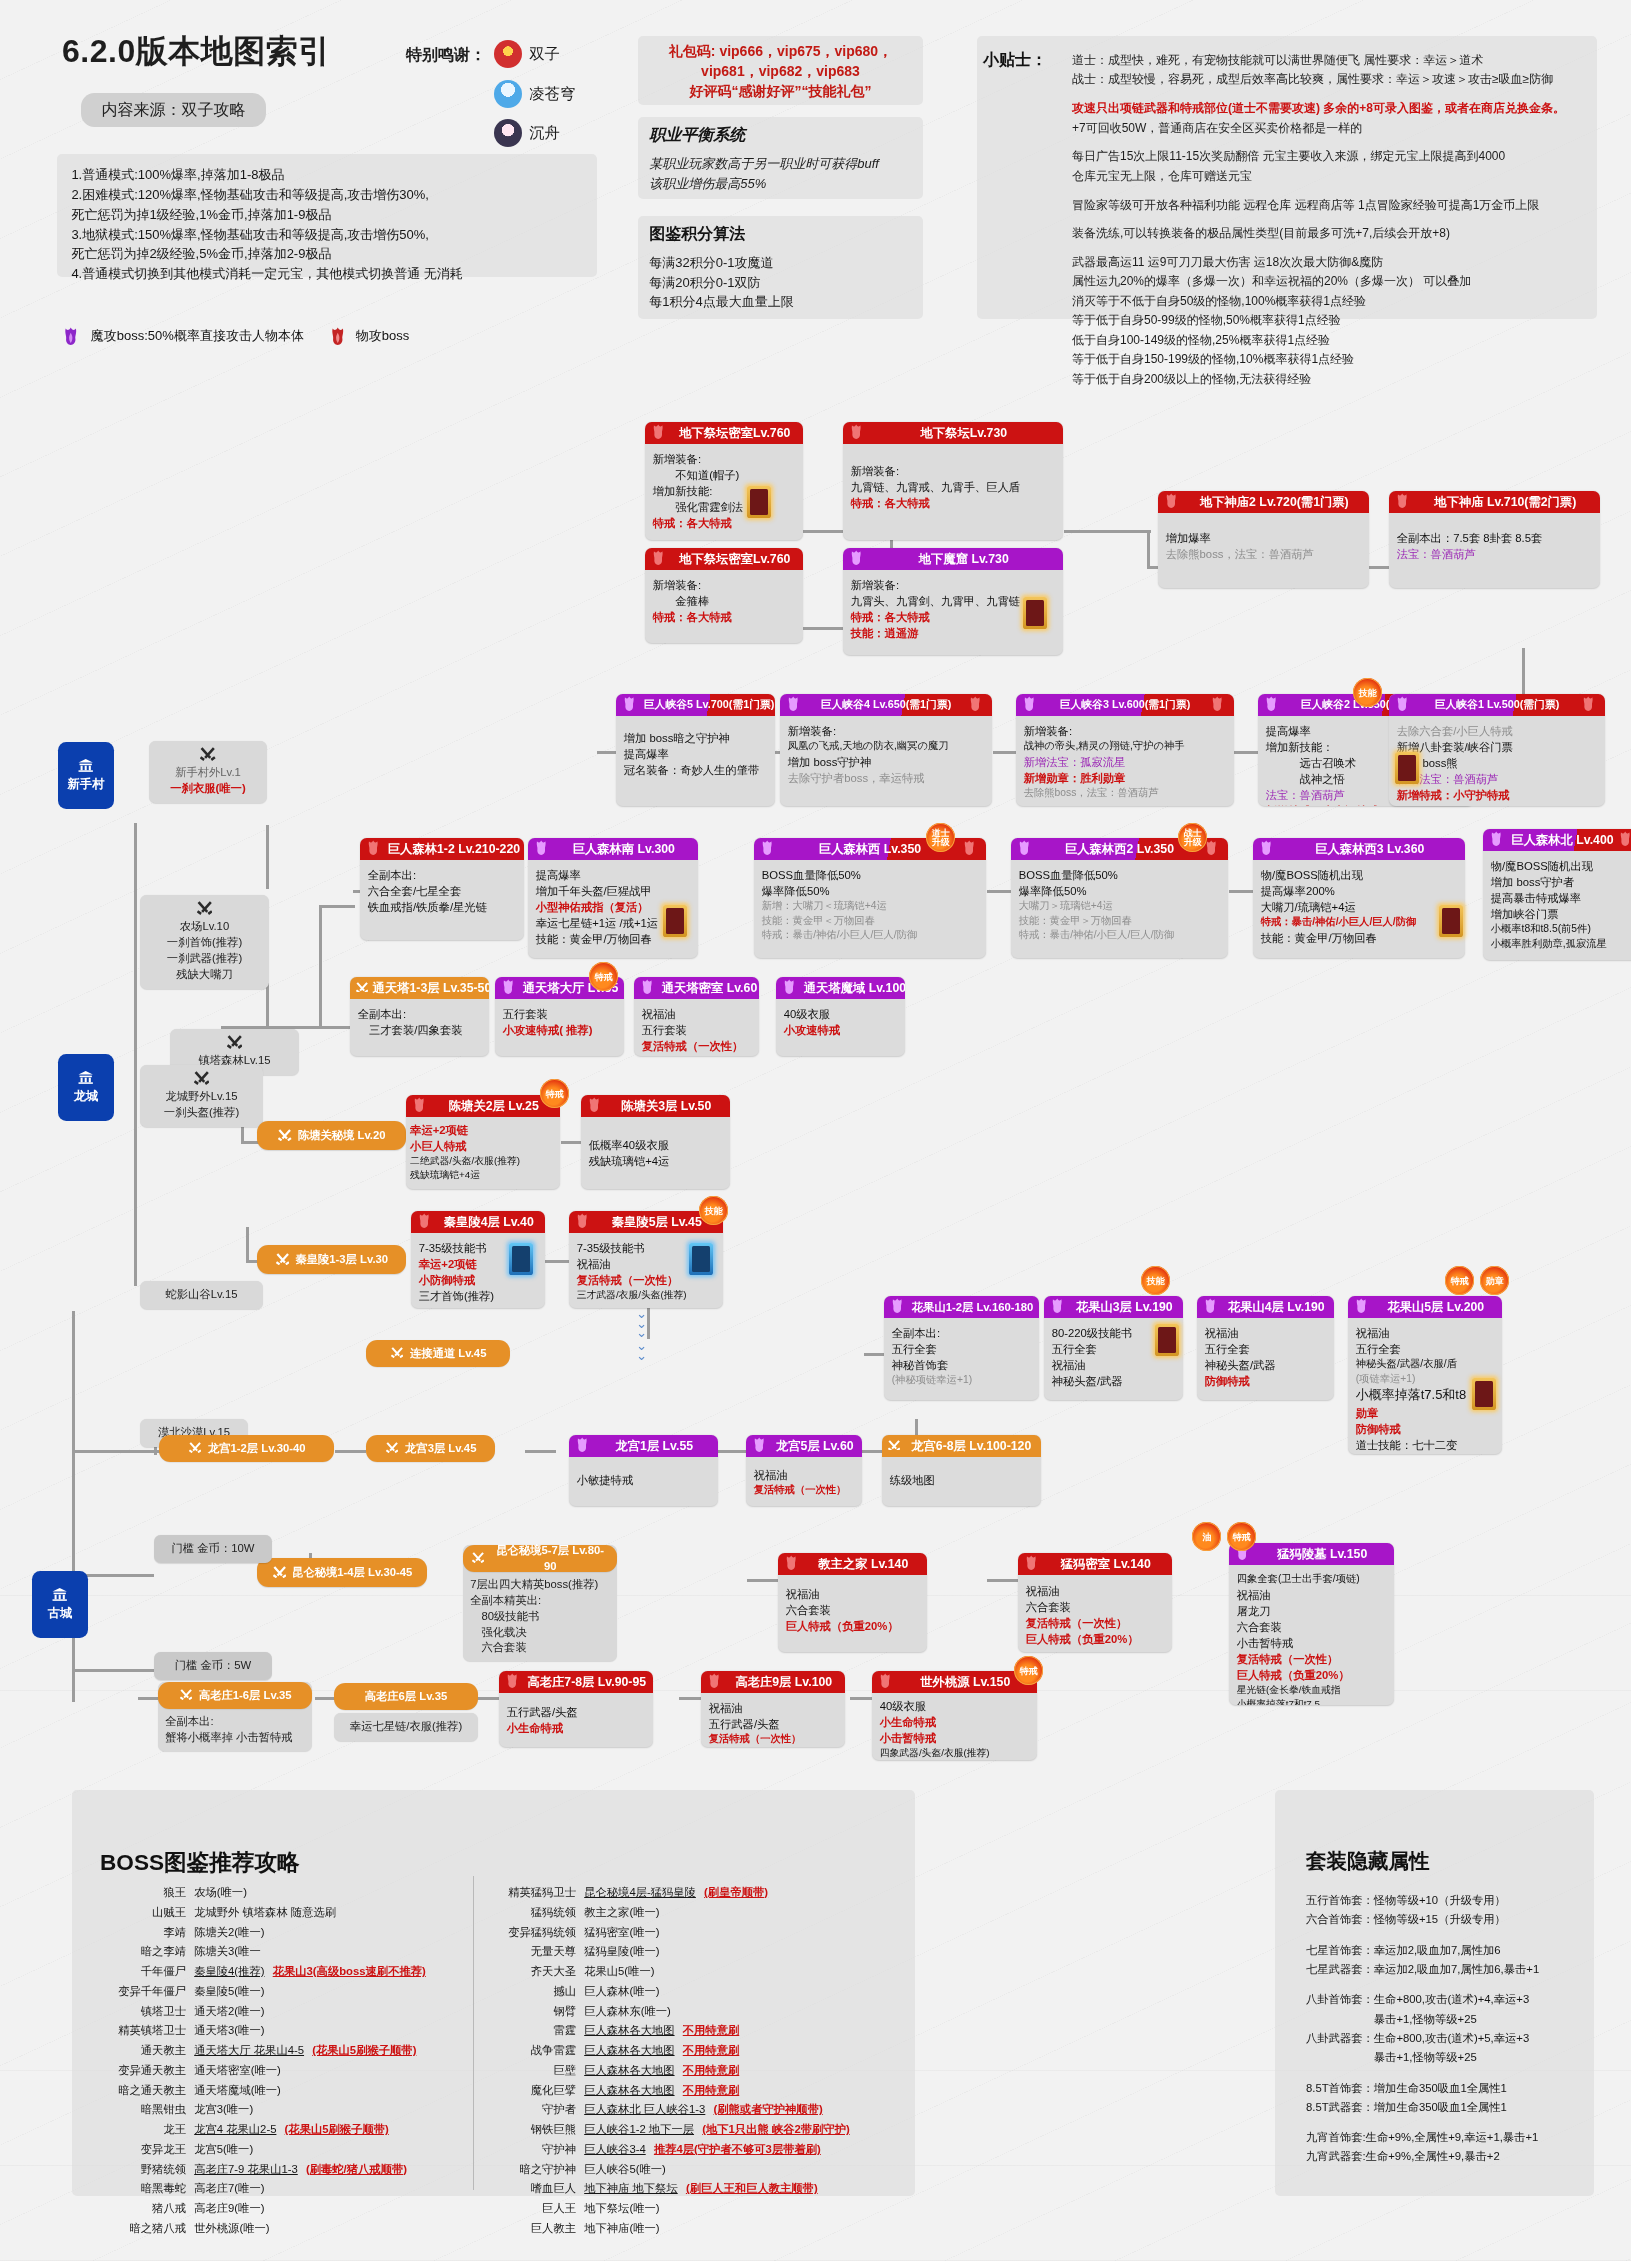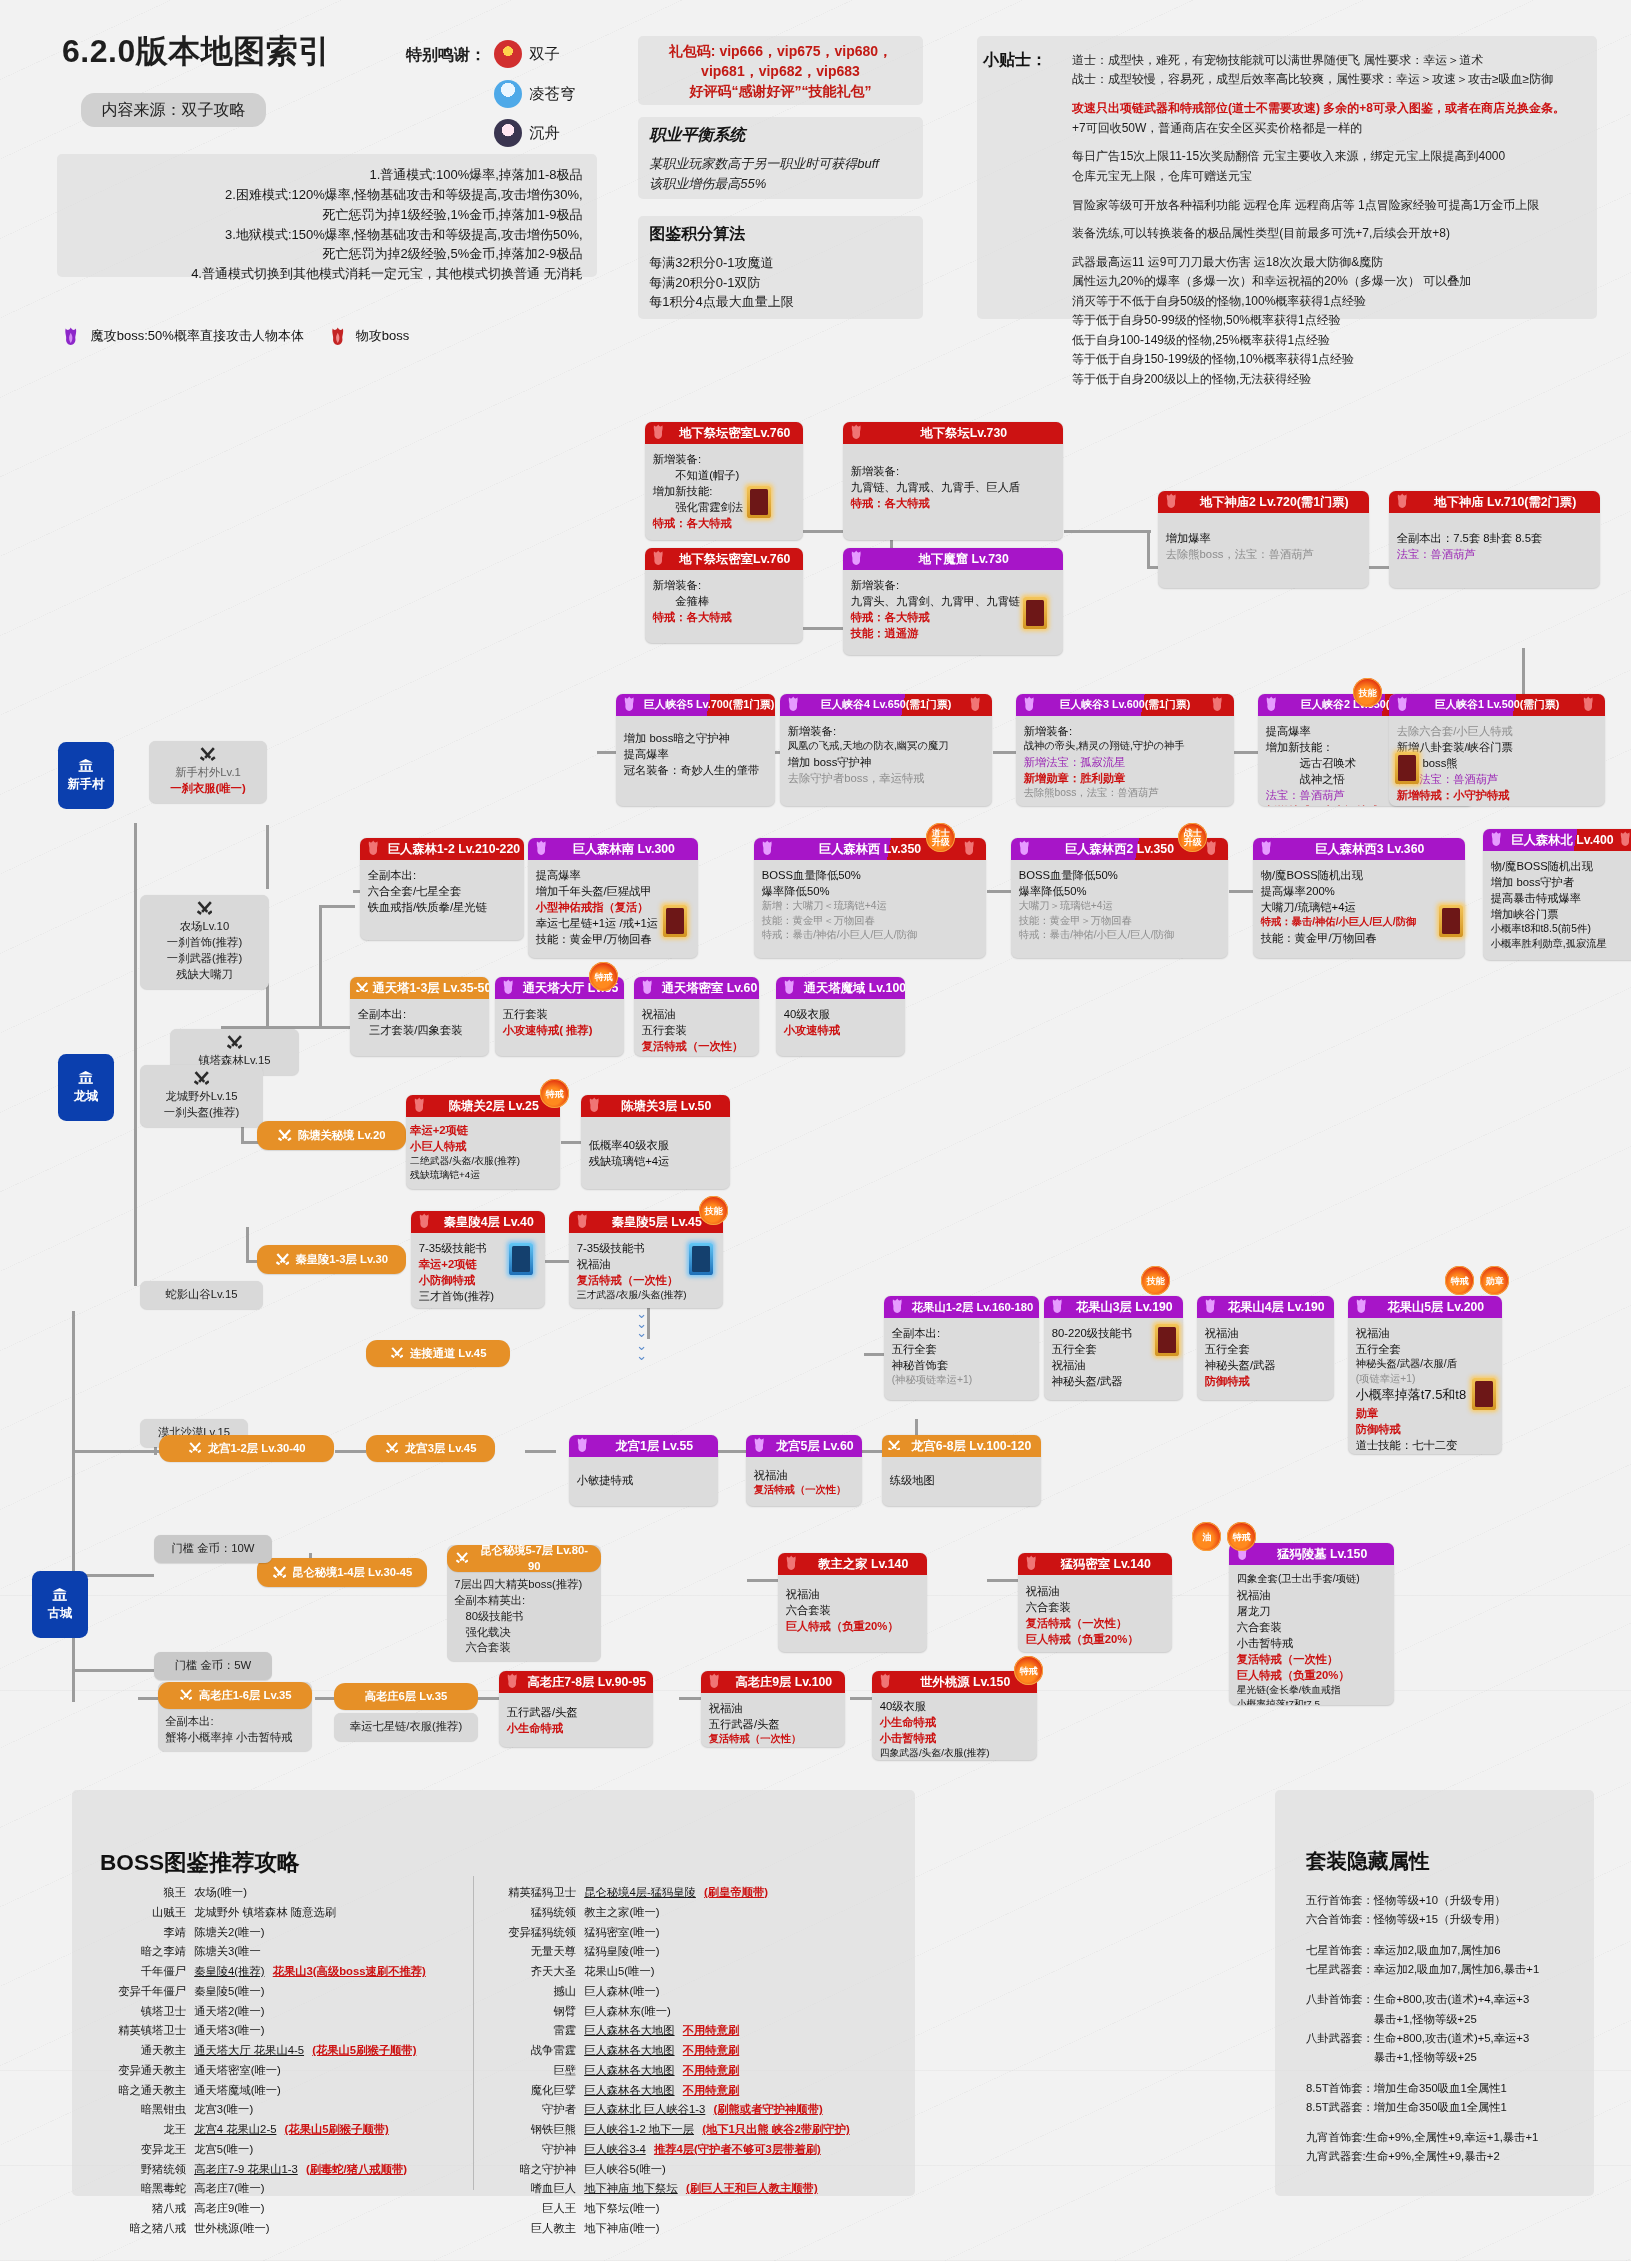--- a/index.html
+++ b/index.html
@@ -27,21 +27,21 @@
   #src-pill{ position:absolute; left:81px; top:93px; background:#d0d0d0; border-radius:13.4px; padding:6.7px 20.6px; font-size:16px; color:#222;}
   #thanks{ position:absolute; left:406px; top:45px; font-size:16px; color:#1e1e1e; font-weight:bold;}
   .thank-row{ position:absolute; display:flex; align-items:center; gap:7.2px; }
   .av{ width:28px; height:28px; border-radius:50%; display:block; position:relative; overflow:hidden;}
   .av.a1{ background:radial-gradient(circle at 50% 40%, #ffd24d 0 22%, #d12f2f 23% 100%); }
   .av.a2{ background:radial-gradient(circle at 50% 35%, #eaf6ff 0 30%, #4ea9e8 31% 100%); }
   .av.a3{ background:radial-gradient(circle at 50% 40%, #ffe6f2 0 28%, #3a3550 29% 100%); }
   .thank-name{ font-size:15.4px; color:#1b1b1b;}
 
   #modes{ left:57px; top:154px; width:540px; height:123px; padding:11.3px 14.4px; }
-  #modes .ln{ font-size:13px; line-height:1.52; color:#151515; white-space:nowrap;text-align:right;}
+  #modes .ln{ font-size:13px; line-height:1.52; color:#151515; white-space:nowrap;}
 
   #gift{ left:638px; top:36px; width:285px; height:69px; padding:6.2px 8.2px; text-align:center;}
   #gift .ln{ font-size:14px; line-height:1.42; color:#c21a14; font-weight:bold;}
   #balance{ left:638px; top:117px; width:285px; height:82px; padding:8.2px 11.3px;font-style:italic;}
   #atlas{ left:638px; top:216px; width:285px; height:103px; padding:8.2px 11.3px;}
   .sec-h{ font-size:16px; font-weight:bold; color:#141414; margin-bottom:8.2px;}
   .sec-l{ font-size:13px; line-height:1.5; color:#1b1b1b;}
 
   #tips{ left:977px; top:36px; width:620px; height:283px; padding:9.3px 12.3px;}
   #tips-label{ position:absolute; left:983px; top:50px; font-size:16px; font-weight:bold; color:#111;}
@@ -400,21 +400,21 @@
 <div class="pill orange" style="left:257px;top:1558px;width:170px;height:29px">
   <span class="sw">
     <svg viewBox="0 0 30 26" width="13.4" height="12">
         <path d="M3 2 L20 21 M27 2 L10 21" stroke="#fff" stroke-width="5" fill="none"></path>
         <path d="M1 20 L8 25 M29 20 L22 25" stroke="#fff" stroke-width="5" fill="none"></path>
       </svg>
   </span>
   <span>昆仑秘境1-4层 Lv.30-45</span>
 </div>
 
-<div class="pill" style="left:447px;top:1545px;width:154px;text-align:left;padding:0">
+<div class="pill" style="left:463px;top:1545px;width:154px;text-align:left;padding:0">
   <div class="pill orange" style="position:relative;left:0;top:0;width:154px;height:27px">
     <span class="sw">
       <svg viewBox="0 0 30 26" width="12.3" height="10.8">
           <path d="M3 2 L20 21 M27 2 L10 21" stroke="#fff" stroke-width="5" fill="none"></path>
           <path d="M1 20 L8 25 M29 20 L22 25" stroke="#fff" stroke-width="5" fill="none"></path>
         </svg>
     </span>
     <span>昆仑秘境5-7层 Lv.80-90</span>
   </div>
   <div style="padding:5.1px 7.2px">

